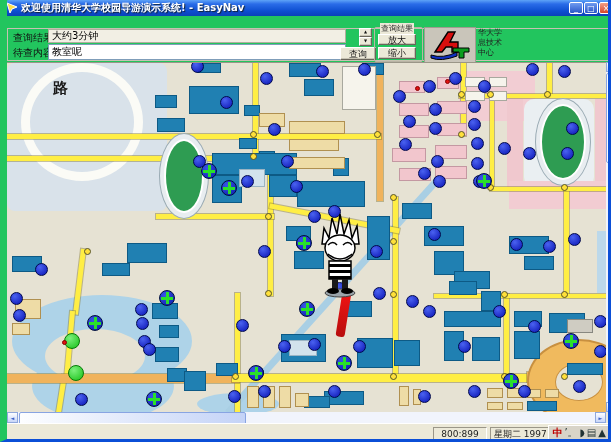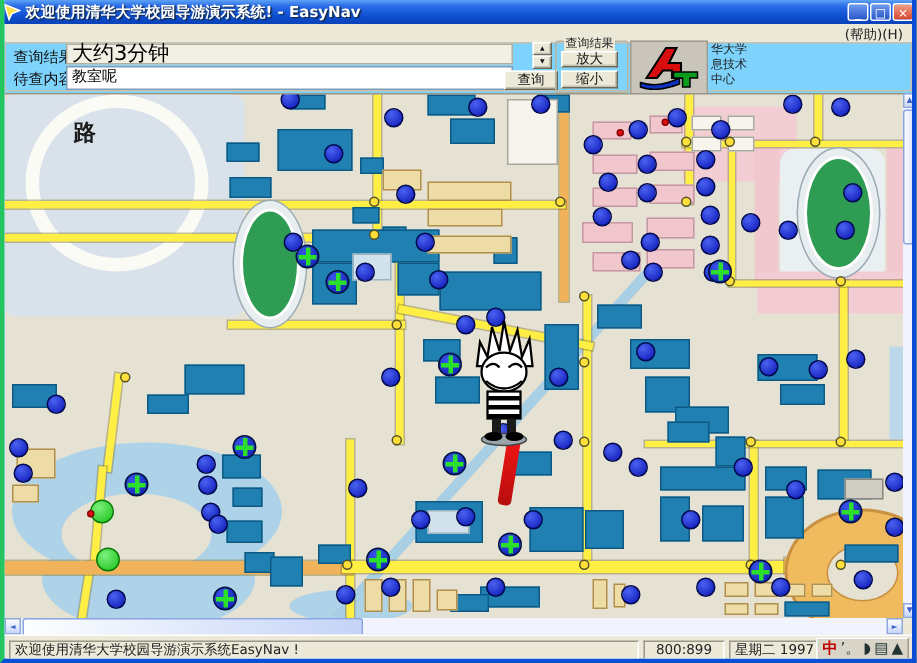--- a/index.html
+++ b/index.html
@@ -1,18 +1,18 @@
 <!DOCTYPE html>
 <html><head>
 <meta charset="utf-8">
 <style>
   html,body{margin:0;padding:0;background:#555;}
-  #window{position:relative;width:611px;height:442px;background:#7dd3fc;
+  #window{position:relative;width:611px;height:442px;background:#22c55e;
     font-family:"DejaVu Sans",sans-serif;overflow:hidden;
-    border-left:3px solid #22c55e;border-right:3px solid #0b4fd7;border-bottom:3px solid #0b4fd7;
+    border-left:7px solid #22c55e;border-right:3px solid #0b4fd7;border-bottom:3px solid #0b4fd7;
     box-sizing:border-box;}
   .abs{position:absolute;}
   
   #titlebar{left:-3px;top:0;width:611px;height:16px;
     background:linear-gradient(180deg,#5ea3f7 0%,#2a6ce8 25%,#0d4ed0 70%,#0a42b8 100%);
     border-radius:5px 5px 0 0;display:flex;align-items:center;padding:0 2px;box-sizing:border-box;}
   #title-text{color:#fff;font-size:10px;font-weight:bold;margin-left:3px;white-space:nowrap;
     text-shadow:1px 1px 1px #123;}
   #win-buttons{margin-left:auto;display:flex;gap:1px;}
   .winbtn{width:14px;height:12px;border-radius:2px;font-size:8px;line-height:11px;text-align:center;
@@ -20,21 +20,21 @@
   .winbtn.close{background:linear-gradient(#f0a088,#d6452a);}
   
   #menubar{left:0;top:16px;width:605px;height:12px;background:#ece9d8;font-size:9px;color:#222;}
   #help-menu{position:absolute;right:6px;top:1px;}
   
   #toolpanel{left:0;top:28px;width:605px;height:33px;border:1px solid #c6c2b2;box-sizing:border-box;}
   .flabel{font-size:10px;color:#111;}
   #result-label{left:6px;top:31px;}
   #query-label{left:6px;top:46px;}
   #result-field{left:41px;top:29px;width:290px;height:12px;background:#f2efe4;border:1px solid #b2ae9e;
-    font-size:14px;padding:0 3px;line-height:12px;}
+    font-size:10px;padding:0 3px;line-height:12px;}
   #query-input{left:41px;top:44px;width:290px;height:14px;background:#fff;border:1px solid #7f9db9;
     font-size:10px;padding:0 3px;line-height:14px;font-family:"DejaVu Sans",sans-serif;box-sizing:content-box;}
   .xpbtn{background:#ece9d8;border:1px solid;border-color:#fff #6a665a #6a665a #fff;
     box-shadow:inset -1px -1px 0 #c8c4b4;font-size:9px;text-align:center;color:#111;
     font-family:"DejaVu Sans",sans-serif;padding:0;}
   #search-btn{left:333px;top:47px;width:36px;height:13px;line-height:12px;}
   #spinner{left:352px;top:28px;width:11px;height:15px;}
   .spin{width:11px;height:7px;font-size:4px;line-height:6px;}
   #zoom-group{left:367px;top:27px;width:47px;height:33px;border:1px solid #b8b4a4;border-radius:2px;}
   #zoom-legend{position:absolute;left:5px;top:-5px;font-size:8px;background:#ece9d8;padding:0 1px;color:#222;}
@@ -86,23 +86,20 @@
       <polygon points="1,1 11,5 6,7 4,11" fill="#ffe04a" stroke="#fff" stroke-width="1"></polygon>
     </svg>
     <span id="title-text">欢迎使用清华大学校园导游演示系统! - EasyNav</span>
     <div id="win-buttons">
       <div class="winbtn">_</div>
       <div class="winbtn">□</div>
       <div class="winbtn close">×</div>
     </div>
   </div>
 
-  <div id="menubar" class="abs">
-    <span id="help-menu">(帮助)(H)</span>
-  </div>
 
   <div id="toolpanel" class="abs"></div>
   <span id="result-label" class="abs flabel">查询结果:</span>
   <div id="result-field" class="abs">大约3分钟</div>
   <span id="query-label" class="abs flabel">待查内容:</span>
   <input id="query-input" class="abs" value="教室呢" style="">
   <button id="search-btn" class="abs xpbtn">查询</button>
   <div id="spinner" class="abs">
     <div class="spin xpbtn">▲</div>
     <div class="spin xpbtn">▼</div>
@@ -389,21 +386,20 @@
     <div class="sb-btn" style="position:absolute;bottom:0;left:0;width:9px;height:10px;font-size:5px;line-height:9px;">▼</div>
   </div>
   <div id="hscroll" class="abs sb-track">
     <div class="sb-btn" style="position:absolute;top:0;left:0;width:11px;height:11px;font-size:5px;line-height:10px;">◄</div>
     <div class="sb-thumb" style="position:absolute;top:0;left:12px;width:225px;height:11px;"></div>
     <div class="sb-btn" style="position:absolute;top:0;right:0;width:11px;height:11px;font-size:5px;line-height:10px;">►</div>
   </div>
   <div id="sb-corner" class="abs"></div>
 
   <div id="statusbar" class="abs">
-    <div class="spanel" style="left:3px;width:420px;">欢迎使用清华大学校园导游演示系统EasyNav !</div>
     <div class="spanel" style="left:426px;width:54px;text-align:center;">800:899</div>
     <div class="spanel" style="left:483px;width:60px;text-align:center;">星期二 1997</div>
     <div id="ime-bar">
       <span id="ime-zh">中</span>
       <span class="ime-ic">’。</span>
       <span class="ime-ic">◗</span>
       <span class="ime-ic">▤</span>
       <span class="ime-ic">▲</span>
     </div>
   </div>

